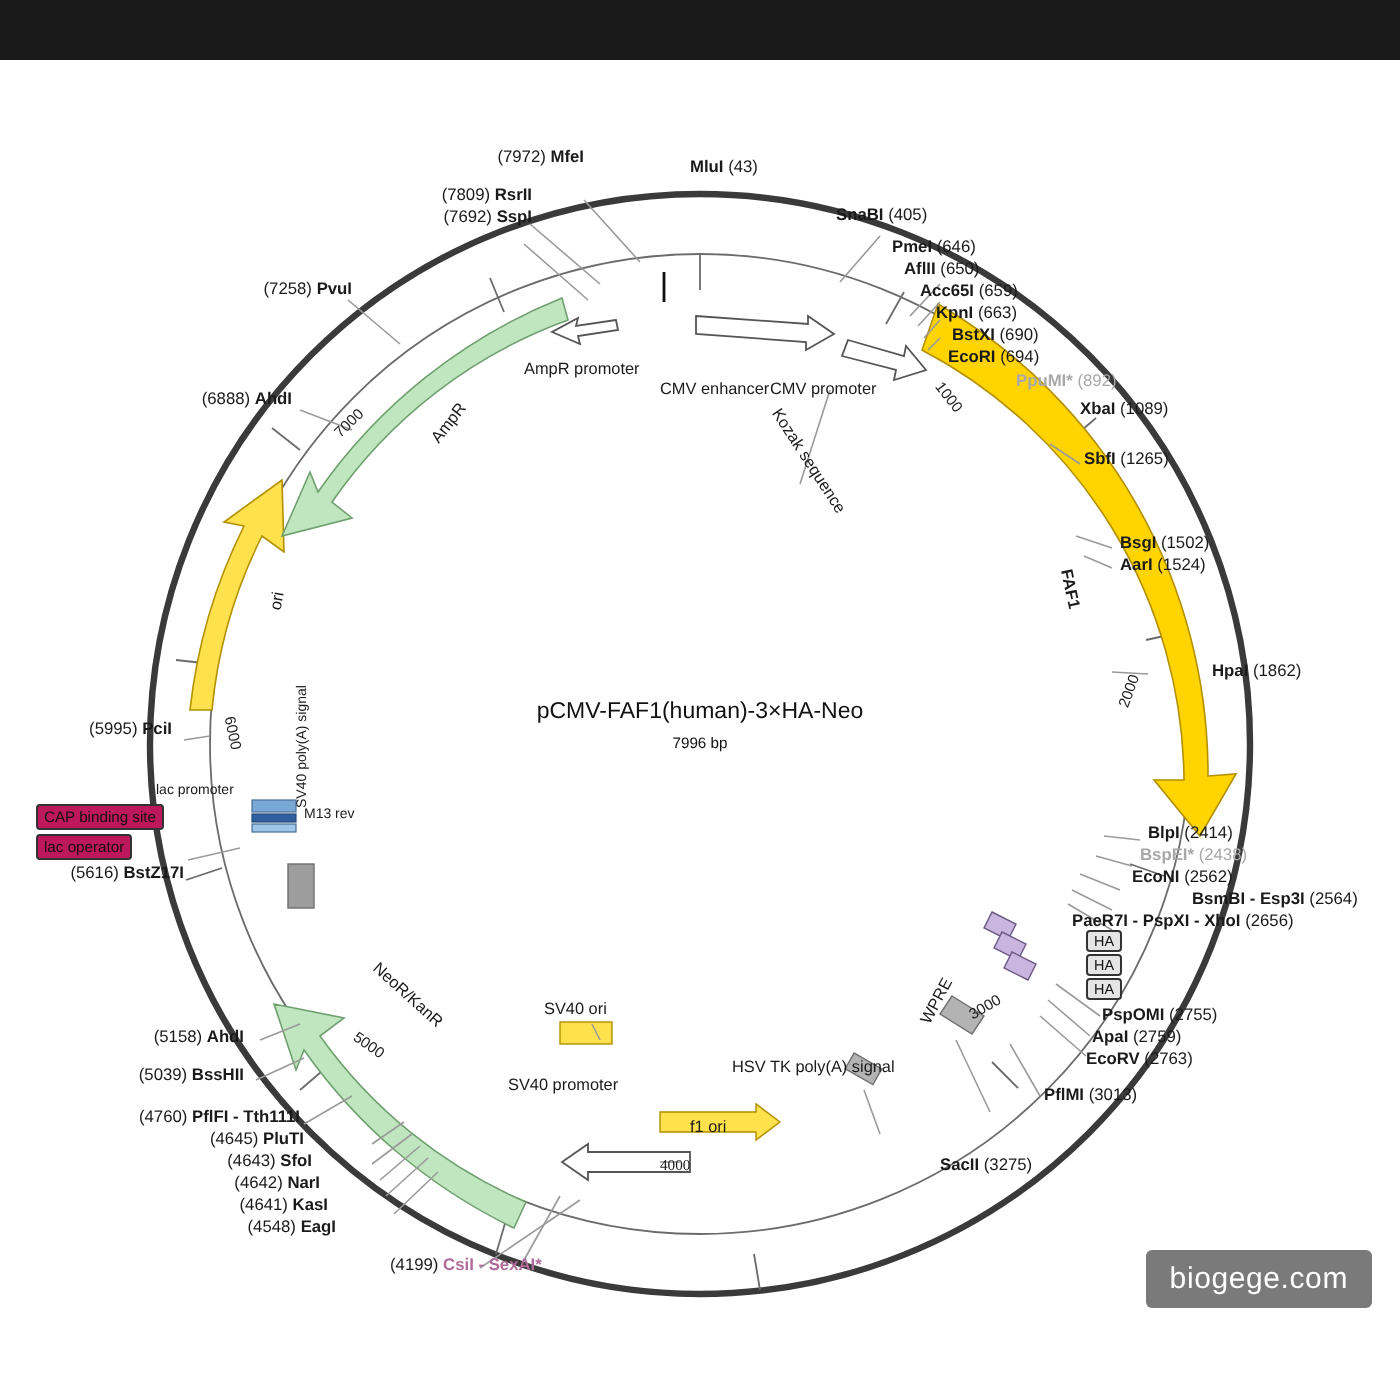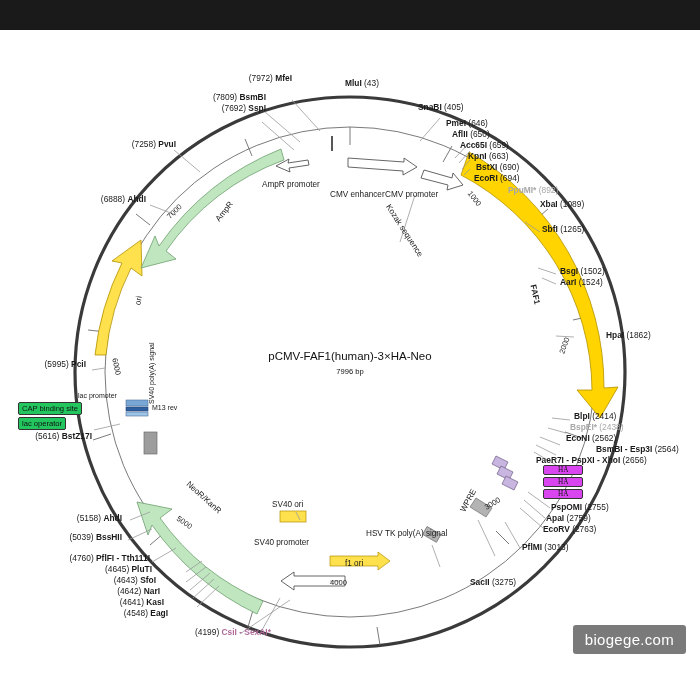--- a/index.html
+++ b/index.html
@@ -9,22 +9,22 @@
   svg#map{position:absolute;left:0;top:0;width:700px;height:700px;}
   .lbl{position:absolute;font-size:8.4px;color:#1a1a1a;white-space:nowrap;line-height:1.15;text-align:center;}
   .lbl .nm{font-weight:bold;}
   .lbl .pos{font-weight:normal;}
   .lbl.gray{color:#a8a8a8;}
   .lbl.gray .nm{font-weight:bold;}
   .lbl.right{text-align:right;}
   .feat{position:absolute;font-size:8.2px;color:#1a1a1a;white-space:nowrap;}
   .title{position:absolute;text-align:center;font-size:11.5px;color:#111;font-weight:normal;}
   .subtitle{position:absolute;text-align:center;font-size:7.6px;color:#111;}
-  .tagbox{position:absolute;border:1px solid #333;border-radius:2px;background:#22c55e;font-size:7.6px;padding:1px 3px;color:#111;}
-  .hatag{position:absolute;border:1px solid #333;border-radius:2px;background:#d946ef;font-size:7.2px;padding:0px 14px;color:#111;font-family:Liberation Serif, serif;}
+  .tagbox{position:absolute;border:1px solid #333;border-radius:2px;background:#be185d;font-size:7.6px;padding:1px 3px;color:#111;}
+  .hatag{position:absolute;border:1px solid #333;border-radius:2px;background:#e5e5e5;font-size:7.2px;padding:0px 3px;color:#111;}
   .wm{position:absolute;right:14px;bottom:46px;background:#7a7a7a;color:#fff;font-size:15px;padding:6px 12px;border-radius:3px;letter-spacing:.3px;}
   .sexai{color:#b06a9a;}
   .tick{position:absolute;font-size:7.6px;color:#222;}
 </style>
 </head>
 <body>
 
 <div id="stage">
 
   <div class="topbar"></div>
@@ -133,21 +133,21 @@
       <line x1="240" y1="634" x2="290" y2="600"></line>
     </g>
   </svg>
 
   <div class="title" style="left:200px;top:350px;width:300px;">pCMV-FAF1(human)-3×HA-Neo</div>
   <div class="subtitle" style="left:200px;top:367px;width:300px;">7996 bp</div>
 
   <div class="tick" style="left:466px;top:194px;transform:rotate(52deg);">1000</div>
   <div class="tick" style="left:556px;top:341px;transform:rotate(-70deg);">2000</div>
   <div class="tick" style="left:484px;top:499px;transform:rotate(-30deg);">3000</div>
-  <div class="tick" style="left:330px;top:578px;">4000</div>
+  <div class="tick" style="left:330px;top:578px;font-family:Liberation Serif, serif;">4000</div>
   <div class="tick" style="left:176px;top:518px;transform:rotate(35deg);">5000</div>
   <div class="tick" style="left:108px;top:362px;transform:rotate(78deg);">6000</div>
   <div class="tick" style="left:166px;top:207px;transform:rotate(-44deg);">7000</div>
 
   <div class="feat" style="left:262px;top:180px;">AmpR promoter</div>
   <div class="feat" style="left:213px;top:207px;transform:rotate(-52deg);">AmpR</div>
   <div class="feat" style="left:134px;top:296px;transform:rotate(-80deg);">ori</div>
   <div class="feat" style="left:78px;top:392px;font-size:7px;">lac promoter</div>
   <div class="feat" style="left:152px;top:404px;font-size:7px;">M13 rev</div>
   <div class="tagbox" style="left:18px;top:417px;">lac operator</div>
@@ -167,21 +167,21 @@
   <div class="hatag" style="left:543px;top:465px;">HA</div>
   <div class="hatag" style="left:543px;top:477px;">HA</div>
   <div class="hatag" style="left:543px;top:489px;">HA</div>
 
   <div class="lbl right" style="left:206px;top:74px;width:86px;">
     <span class="pos">(7972)</span>
     <span class="nm">MfeI</span>
   </div>
   <div class="lbl right" style="left:180px;top:93px;width:86px;">
     <span class="pos">(7809)</span>
-    <span class="nm">BsmBI</span>
+    <span class="nm">RsrII</span>
   </div>
   <div class="lbl right" style="left:180px;top:104px;width:86px;">
     <span class="pos">(7692)</span>
     <span class="nm">SspI</span>
   </div>
   <div class="lbl" style="left:345px;top:79px;">
     <span class="nm">MluI</span>
     <span class="pos">(43)</span>
   </div>
   <div class="lbl" style="left:418px;top:103px;">

